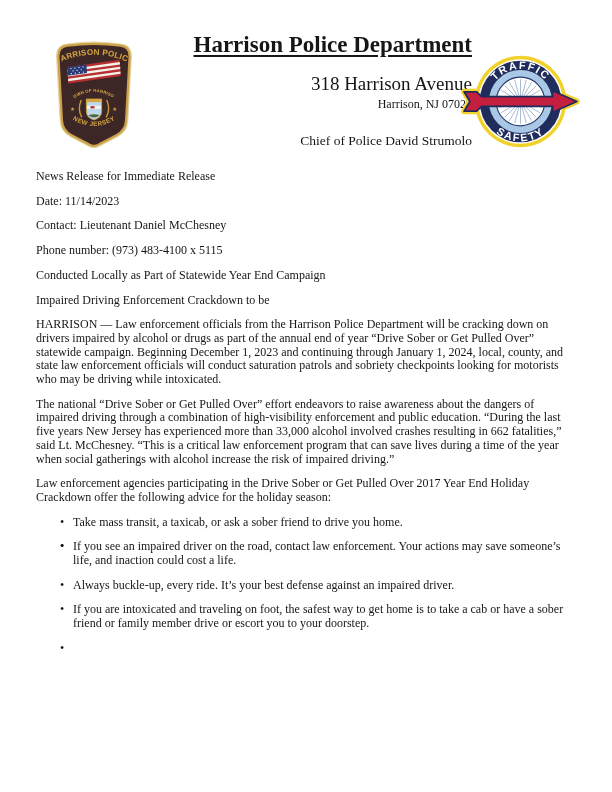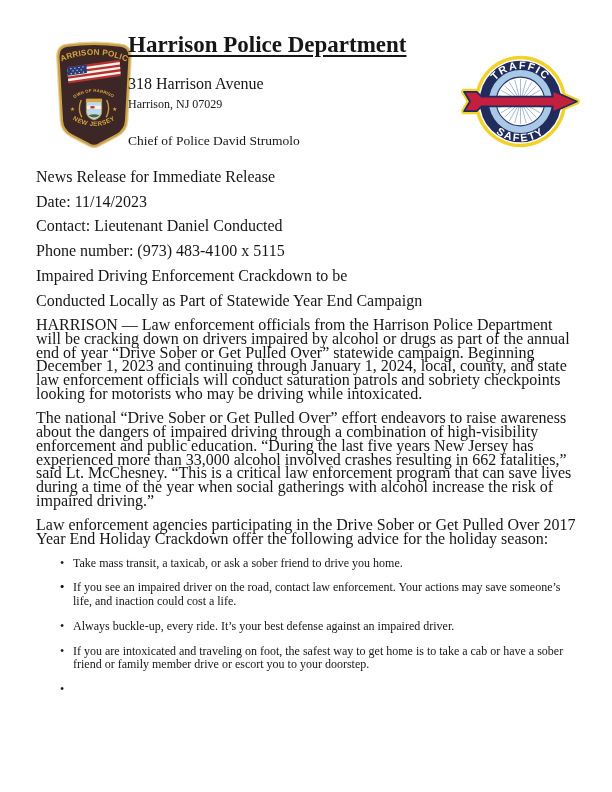--- a/index.html
+++ b/index.html
@@ -8,32 +8,32 @@
     width:612px; height:792px;
     margin:0 auto;
     background:#ffffff;
     font-family:"Liberation Serif","DejaVu Serif",serif;
     color:#161616;
     overflow:hidden;
   }
   
   .patch-wrap   { position:absolute; left:48px;  top:41px;  width:92px;  height:112px; }
   .traffic-wrap { position:absolute; left:461px; top:49px;  width:119px; height:105px; }
-  .center-head  { position:absolute; left:128px; right:140px; top:33px; text-align:left; }
+  .center-head  { position:absolute; left:140px; right:140px; top:33px; text-align:right; }
   .doc-title {
     font-size:23px; font-weight:bold; line-height:24px;
     text-decoration:underline; text-decoration-thickness:2px; text-underline-offset:3px;
     white-space:nowrap;
   }
-  .addr1 { margin-top:16px; font-size:16px; line-height:21px; }
+  .addr1 { margin-top:16px; font-size:19px; line-height:21px; }
   .addr2 { font-size:12px; line-height:21px; }
   .addr3 { font-size:13.5px; line-height:19px;margin-top:16px; }
   
   .content { position:absolute; left:36px; width:541px; top:170px; }
-  .content p { margin:0 0 11px 0; font-size:16px; line-height:13.7px; }
+  .content p { margin:0 0 11px 0; font-size:12px; line-height:13.7px; }
   ul.advice { margin:0; padding:0; list-style:none; }
   ul.advice li {
     position:relative; padding-left:37px; margin:0 0 11px 0;
     font-size:12px; line-height:13.7px;
   }
   ul.advice li .dot { position:absolute; left:24px; top:0; }
   
   .svg-sans { font-family:"Liberation Sans","DejaVu Sans",sans-serif; }
 </style>
 </head>
@@ -144,24 +144,24 @@
       </text>
       <text class="svg-sans" font-size="11" font-weight="bold" fill="#ffffff" letter-spacing="1.8">
         <textPath href="#tArcBot" startOffset="50%" text-anchor="middle">SAFETY</textPath>
       </text>
     </svg>
   </div>
 
   <div class="content">
     <p>News Release for Immediate Release</p>
     <p>Date: 11/14/2023</p>
-    <p>Contact: Lieutenant Daniel Conducted</p>
+    <p>Contact: Lieutenant Daniel McChesney</p>
     <p>Phone number: (973) 483-4100 x 5115</p>
+    <p>Conducted Locally as Part of Statewide Year End Campaign</p>
     <p>Impaired Driving Enforcement Crackdown to be</p>
-    <p>Conducted Locally as Part of Statewide Year End Campaign</p>
 
     <p>HARRISON — Law enforcement officials from the Harrison Police Department will be cracking down on drivers impaired by alcohol or drugs as part of the annual end of year “Drive Sober or Get Pulled Over” statewide campaign. Beginning December 1, 2023 and continuing through January 1, 2024, local, county, and state law enforcement officials will conduct saturation patrols and sobriety checkpoints looking for motorists who may be driving while intoxicated.</p>
     <p>The national “Drive Sober or Get Pulled Over” effort endeavors to raise awareness about the dangers of impaired driving through a combination of high-visibility enforcement and public education. “During the last five years New Jersey has experienced more than 33,000 alcohol involved crashes resulting in 662 fatalities,” said Lt. McChesney. “This is a critical law enforcement program that can save lives during a time of the year when social gatherings with alcohol increase the risk of impaired driving.”</p>
     <p>Law enforcement agencies participating in the Drive Sober or Get Pulled Over 2017 Year End Holiday Crackdown offer the following advice for the holiday season:</p>
 
     <ul class="advice">
       <li>
         <span class="dot">•</span>
         <span>Take mass transit, a taxicab, or ask a sober friend to drive you home.</span>
       </li>

